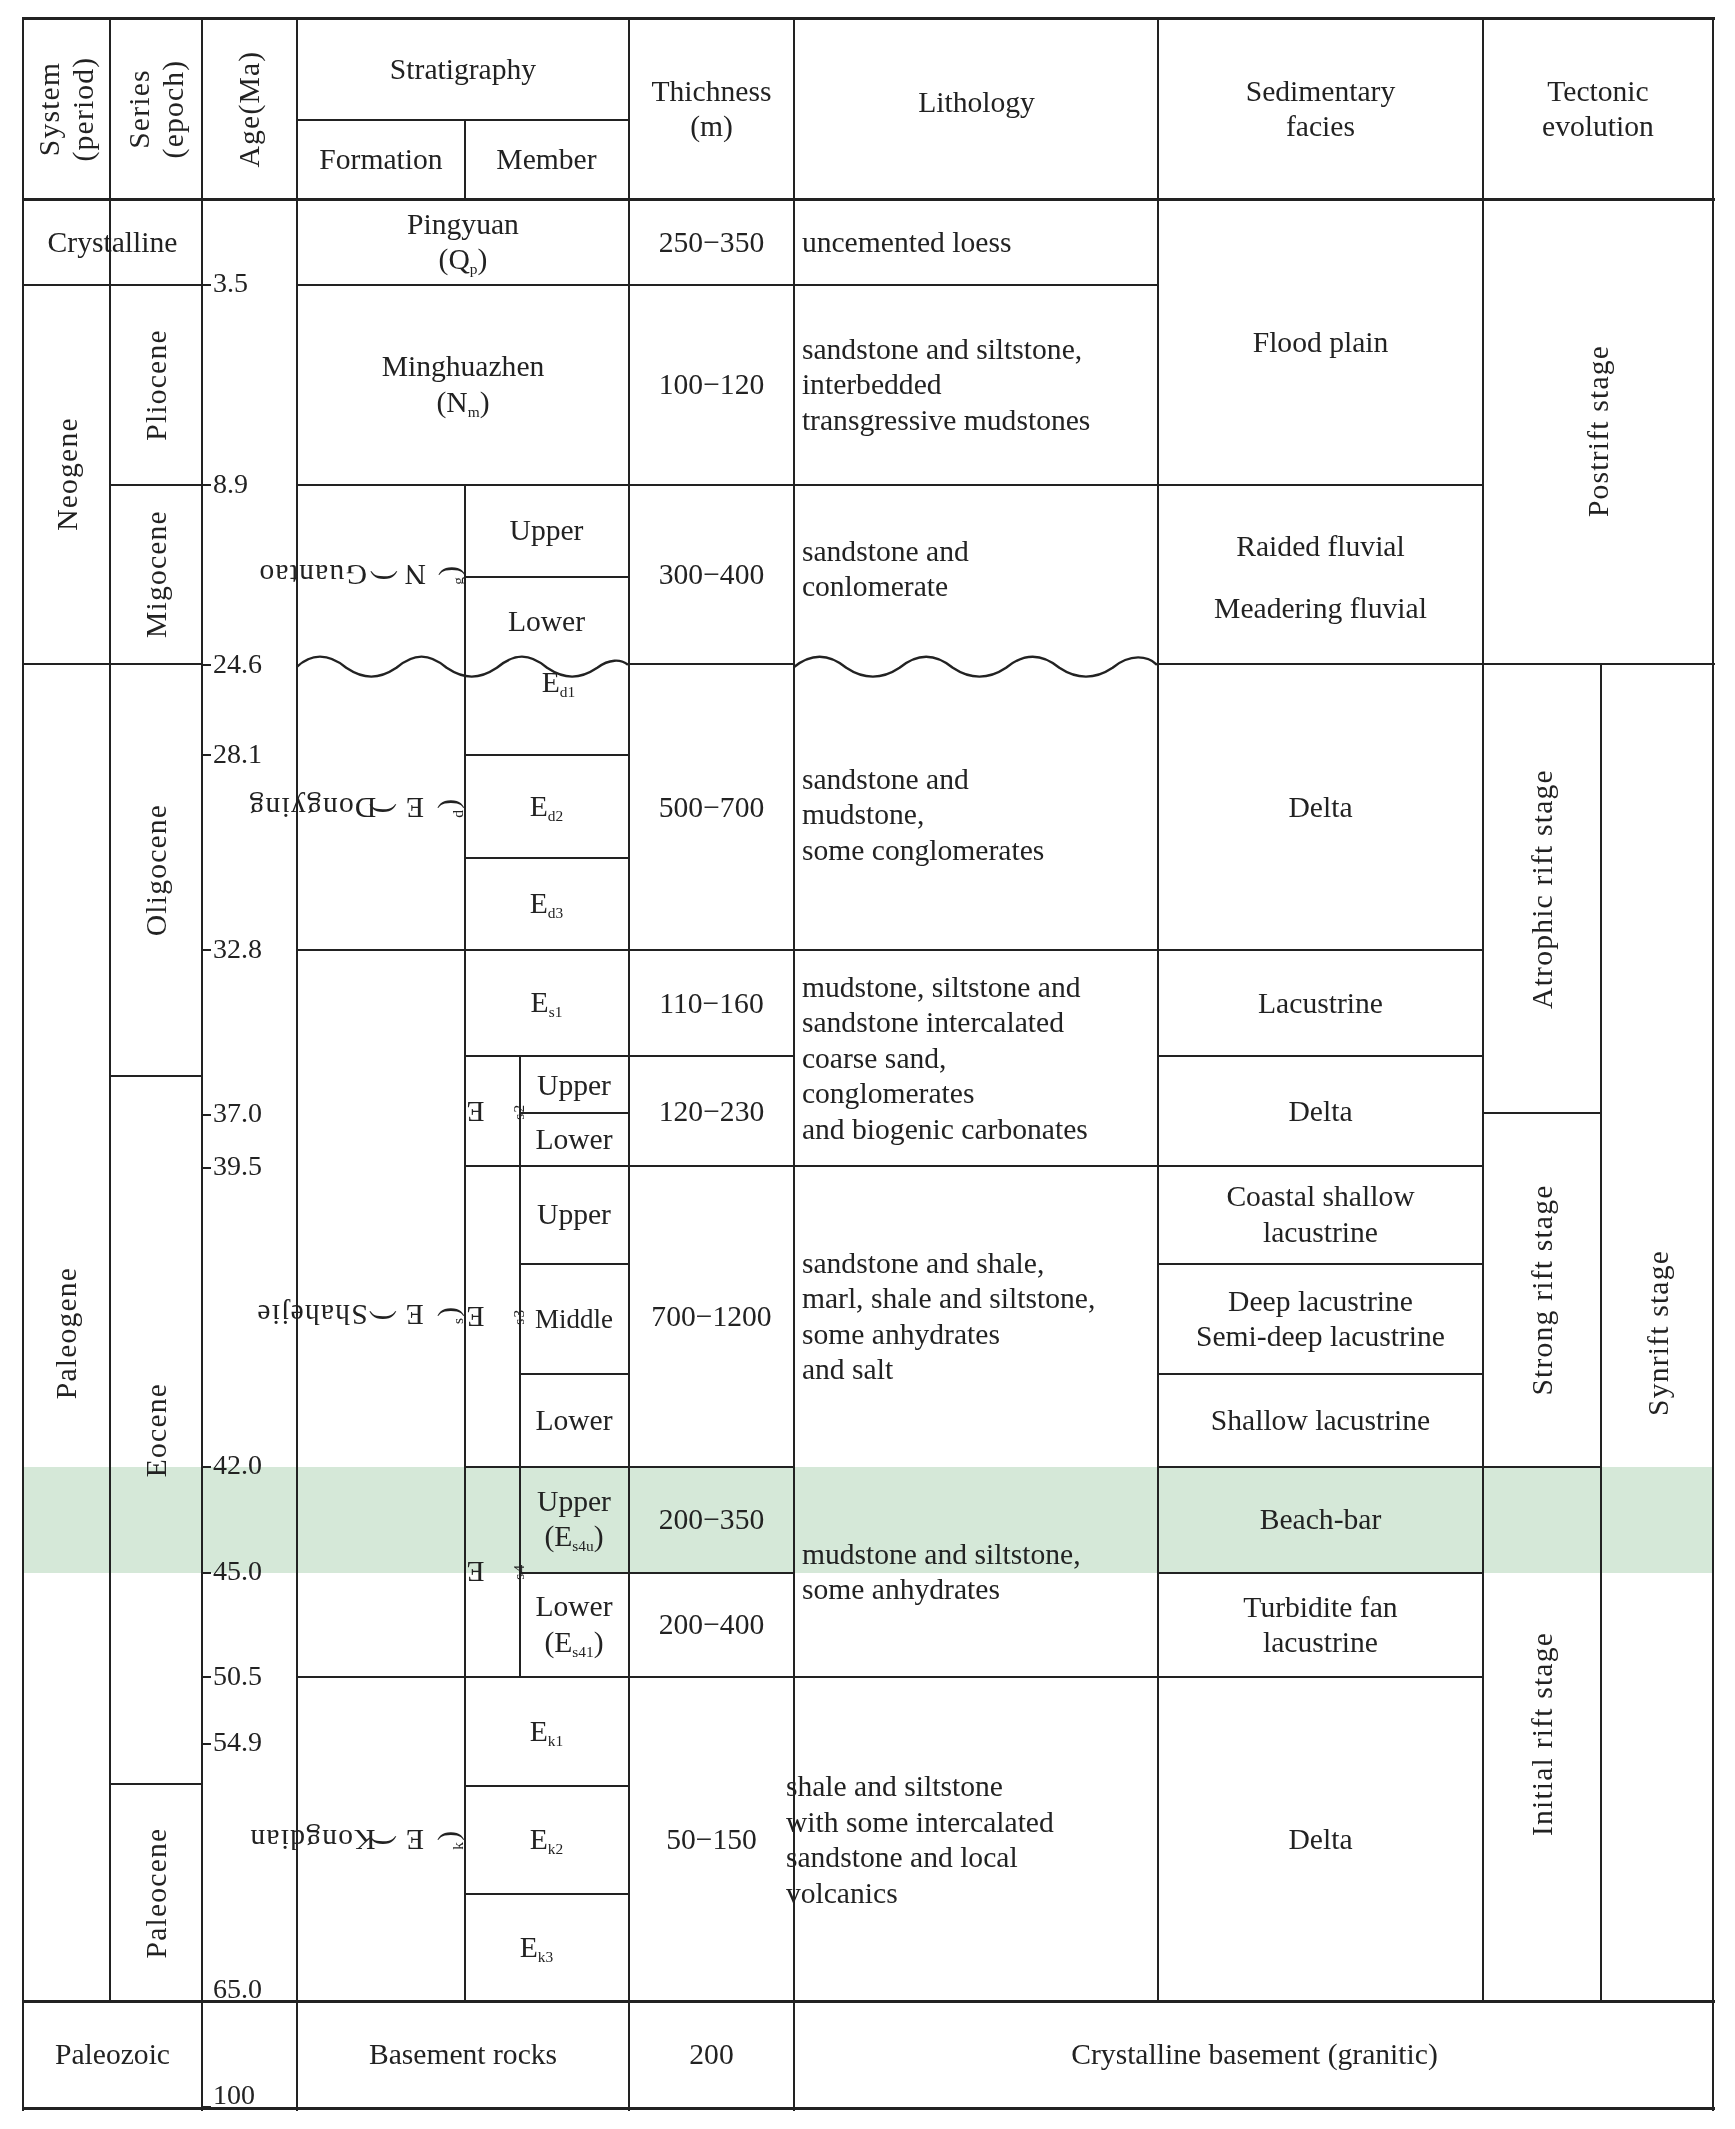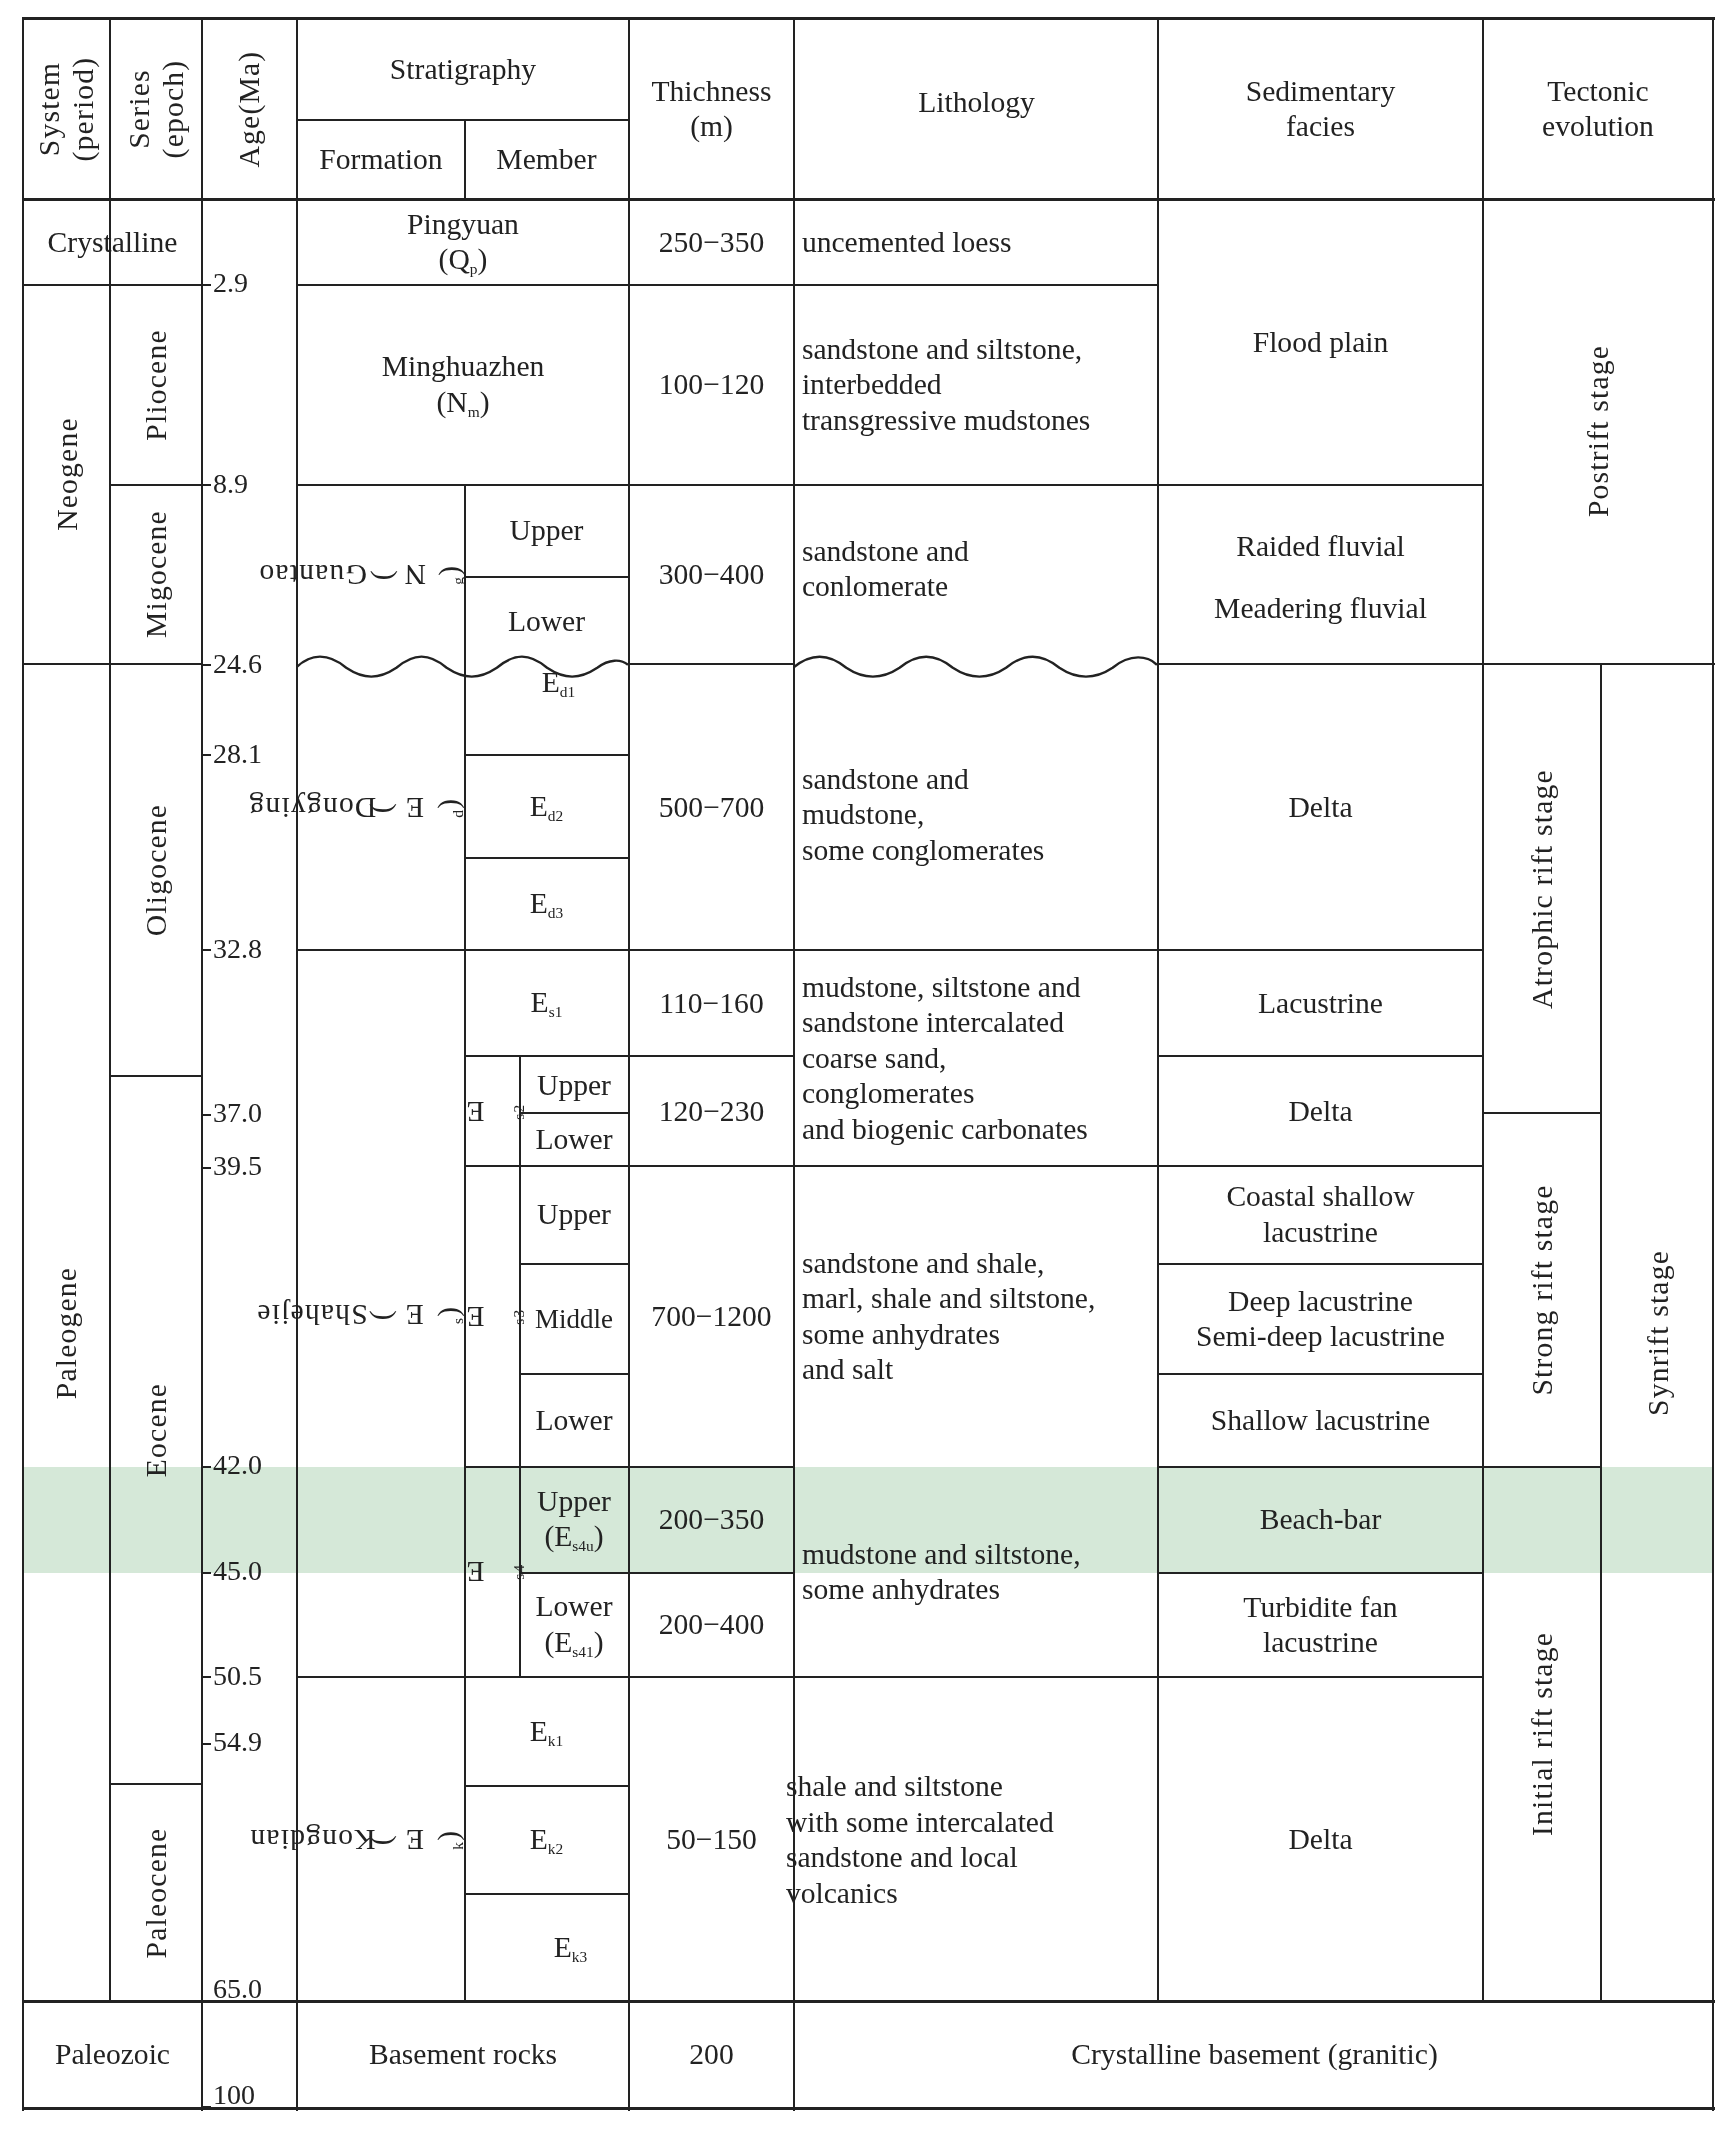--- a/index.html
+++ b/index.html
@@ -121,21 +121,21 @@
   </div>
 <div class="rot" style="left:111px;top:1077px;width:90px;height:706px">
     <span>Eocene</span>
   </div>
 <div class="rot" style="left:111px;top:1786px;width:90px;height:215px">
     <span>Paleocene</span>
   </div>
 <div class="ln h" style="left:109px;top:1783px;width:92px"></div>
 
 <div class="tick" style="left:201px;top:284px"></div>
-<div class="age" style="left:213px;top:267px">2.9</div>
+<div class="age" style="left:213px;top:267px">3.5</div>
 <div class="tick" style="left:201px;top:484px"></div>
 <div class="age" style="left:213px;top:468px">8.9</div>
 <div class="tick" style="left:201px;top:664px"></div>
 <div class="age" style="left:213px;top:648px">24.6</div>
 <div class="tick" style="left:201px;top:754px"></div>
 <div class="age" style="left:213px;top:738px">28.1</div>
 <div class="tick" style="left:201px;top:949px"></div>
 <div class="age" style="left:213px;top:933px">32.8</div>
 <div class="tick" style="left:201px;top:1114px"></div>
 <div class="age" style="left:213px;top:1097px">37.0</div>
@@ -191,21 +191,21 @@
 <div class="t" style="left:521px;top:1167px;width:106px;height:95px">Upper</div>
 <div class="t" style="left:521px;top:1265px;width:106px;height:108px;font-size:27px">Middle</div>
 <div class="t" style="left:521px;top:1375px;width:106px;height:91px">Lower</div>
 <div class="rot" style="left:466px;top:1468px;width:53px;height:208px">
     <span><span>E</span><sub>s4</sub></span>
   </div>
 <div class="t" style="left:521px;top:1468px;width:106px;height:103px"><div><span>Upper</span><br>(E<sub>s4u</sub>)</div></div>
 <div class="t" style="left:521px;top:1574px;width:106px;height:102px"><div><span>Lower</span><br>(E<sub>s41</sub>)</div></div>
 <div class="t" style="left:466px;top:1679px;width:161px;height:106px"><div><span>E</span><sub>k1</sub></div></div>
 <div class="t" style="left:466px;top:1787px;width:161px;height:106px"><div><span>E</span><sub>k2</sub></div></div>
-<div class="t" style="left:492px;top:1896px;width:157px;height:105px"><div><span>E</span><sub>k3</sub></div></div>
+<div class="t" style="left:458px;top:1896px;width:157px;height:105px"><div><span>E</span><sub>k3</sub></div></div>
 
 <div class="t" style="left:630px;top:201px;width:163px;height:83px">250−350</div>
 <div class="t" style="left:630px;top:286px;width:163px;height:198px">100−120</div>
 <div class="t" style="left:630px;top:486px;width:163px;height:178px">300−400</div>
 <div class="t" style="left:630px;top:666px;width:163px;height:284px">500−700</div>
 <div class="t" style="left:630px;top:952px;width:163px;height:103px">110−160</div>
 <div class="t" style="left:630px;top:1058px;width:163px;height:108px">120−230</div>
 <div class="t" style="left:630px;top:1167px;width:163px;height:299px">700−1200</div>
 <div class="t" style="left:630px;top:1468px;width:163px;height:103px">200−350</div>
 <div class="t" style="left:630px;top:1574px;width:163px;height:102px">200−400</div>

